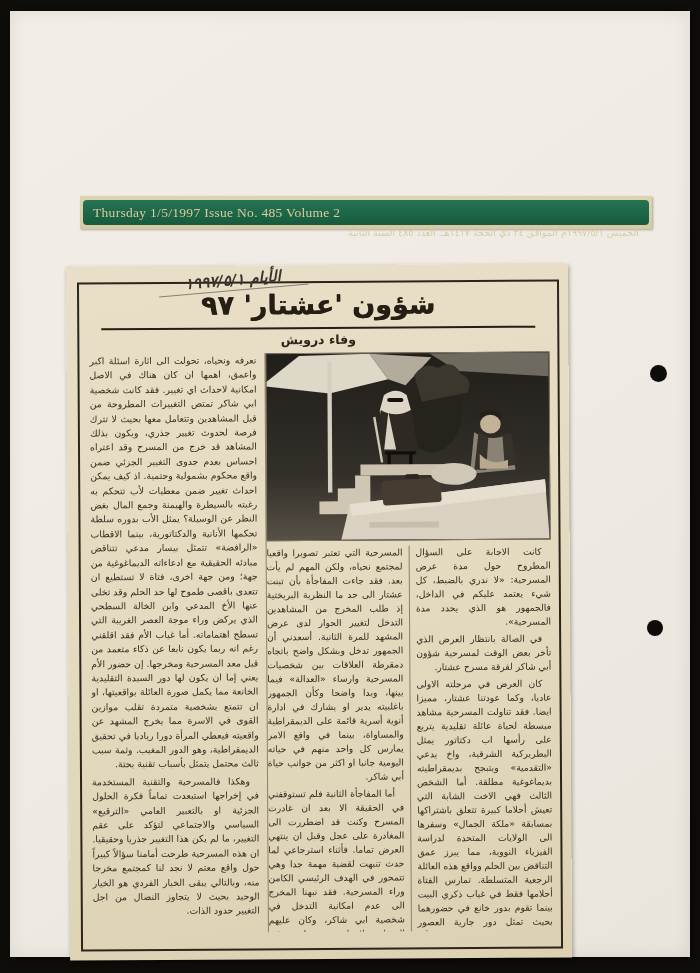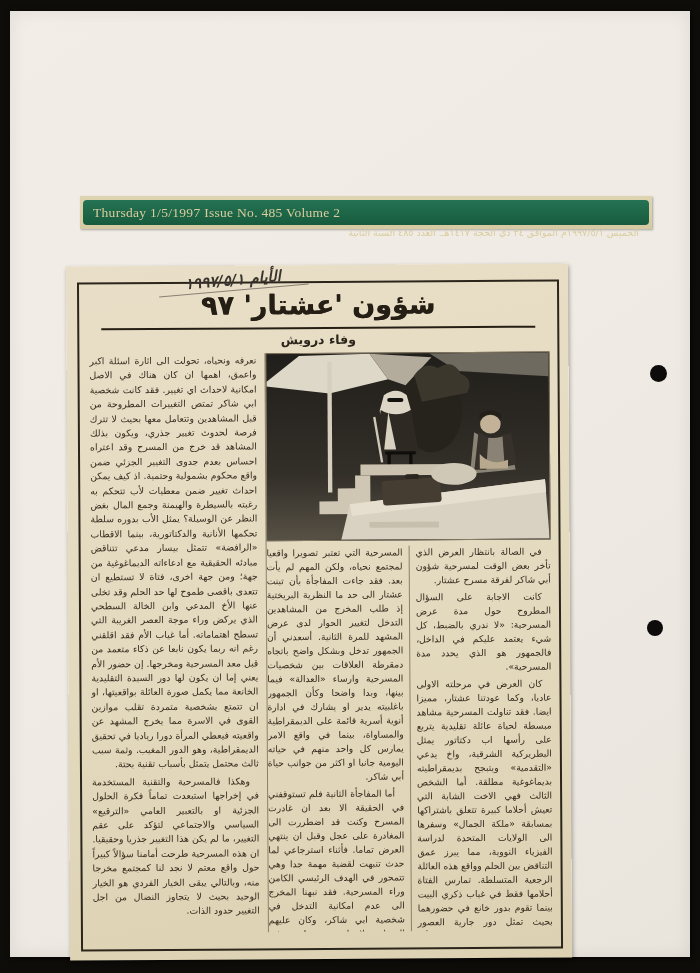--- a/index.html
+++ b/index.html
@@ -171,22 +171,22 @@
               <path d="M76 152 L256 128 L260 188 L68 188 Z" fill="#d9d2c2"></path>
               <path d="M76 152 L256 128 L257 141 L78 164 Z" fill="#e6dfcf"></path>
               <rect x="106" y="127" width="54" height="25" rx="3" fill="#453c32" transform="rotate(-4 133 139)"></rect>
               <rect x="127" y="122" width="13" height="5" rx="2" fill="#2c2620"></rect>
               <ellipse cx="172" cy="122" rx="21" ry="11" fill="#d0c8b6"></ellipse>
               <rect x="94" y="170" width="64" height="6" fill="#c7bfae"></rect>
             </svg>
           </div>
           <div class="two-cols">
             <div class="col col-1">
+              <p>كانت الاجابة على السؤال المطروح حول مدة عرض المسرحية: «لا ندري بالضبط، كل شيء يعتمد عليكم في الداخل، فالجمهور هو الذي يحدد مدة المسرحية».</p>
               <p>في الصالة بانتظار العرض الذي تأخر بعض الوقت لمسرحية شؤون أبي شاكر لفرقة مسرح عشتار.</p>
-              <p>كانت الاجابة على السؤال المطروح حول مدة عرض المسرحية: «لا ندري بالضبط، كل شيء يعتمد عليكم في الداخل، فالجمهور هو الذي يحدد مدة المسرحية».</p>
               <p>كان العرض في مرحلته الاولى عاديا، وكما عودتنا عشتار، مميزا ايضا. فقد تناولت المسرحية مشاهد مبسطة لحياة عائلة تقليدية يتربع على رأسها اب دكتاتور يمثل البطريركية الشرقية، واخ يدعي «التقدمية» ويتبجح بديمقراطيته بديماغوغية مطلقة. أما الشخص الثالث فهي الاخت الشابة التي تعيش أحلاما كبيرة تتعلق باشتراكها بمسابقة «ملكة الجمال» وسفرها الى الولايات المتحدة لدراسة الفيزياء النووية، مما يبرز عمق التناقض بين الحلم وواقع هذه العائلة الرجعية المتسلطة. تمارس الفتاة أحلامها فقط في غياب ذكري البيت بينما تقوم بدور خانع في حضورهما بحيث تمثل دور جارية العصور الوسطى التي ما زلنا نعيشها. أما الأب فالى جانب دوره القمعي في البيت فانه يمارس دورا أخطر في المجتمع حيث انه يتاجر بالأغذية الفاسدة.</p>
 
             </div>
             <div class="col col-2">
               <p class="cont">المسرحية التي تعتبر تصويرا واقعيا لمجتمع نحياه، ولكن المهم لم يأت بعد. فقد جاءت المفاجأة بأن تبنت عشتار الى حد ما النظرية البريختية إذ طلب المخرج من المشاهدين التدخل لتغيير الحوار لدى عرض المشهد للمرة الثانية. أسعدني أن الجمهور تدخل وبشكل واضح باتجاه دمقرطة العلاقات بين شخصيات المسرحية وارساء «العدالة» فيما بينها، وبدا واضحا وكأن الجمهور باغلبيته يدير او يشارك في ادارة أنوية أسرية قائمة على الديمقراطية والمساواة، بينما في واقع الامر يمارس كل واحد منهم في حياته اليومية جانبا او اكثر من جوانب حياة أبي شاكر.</p>
               <p>أما المفاجأة الثانية فلم تستوقفني في الحقيقة الا بعد ان غادرت المسرح وكنت قد اضطررت الى المغادرة على عجل وقبل ان ينتهي العرض تماما. فأثناء استرجاعي لما حدث تنبهت لقضية مهمة جدا وهي تتمحور في الهدف الرئيسي الكامن وراء المسرحية. فقد نبهنا المخرج الى عدم امكانية التدخل في شخصية ابي شاكر، وكان عليهم التدخل لإحداث تغييرات في شخصيات اخرى قد يؤدي تغييرها بشكل غير مباشر الى تغيير ما في شخصية الاب المتسلط. وهكذا فبدلاً من ان تكون المسرحية عبارة عن عرض عادي لواقع</p>
             </div>
           </div>
         </div>
 

